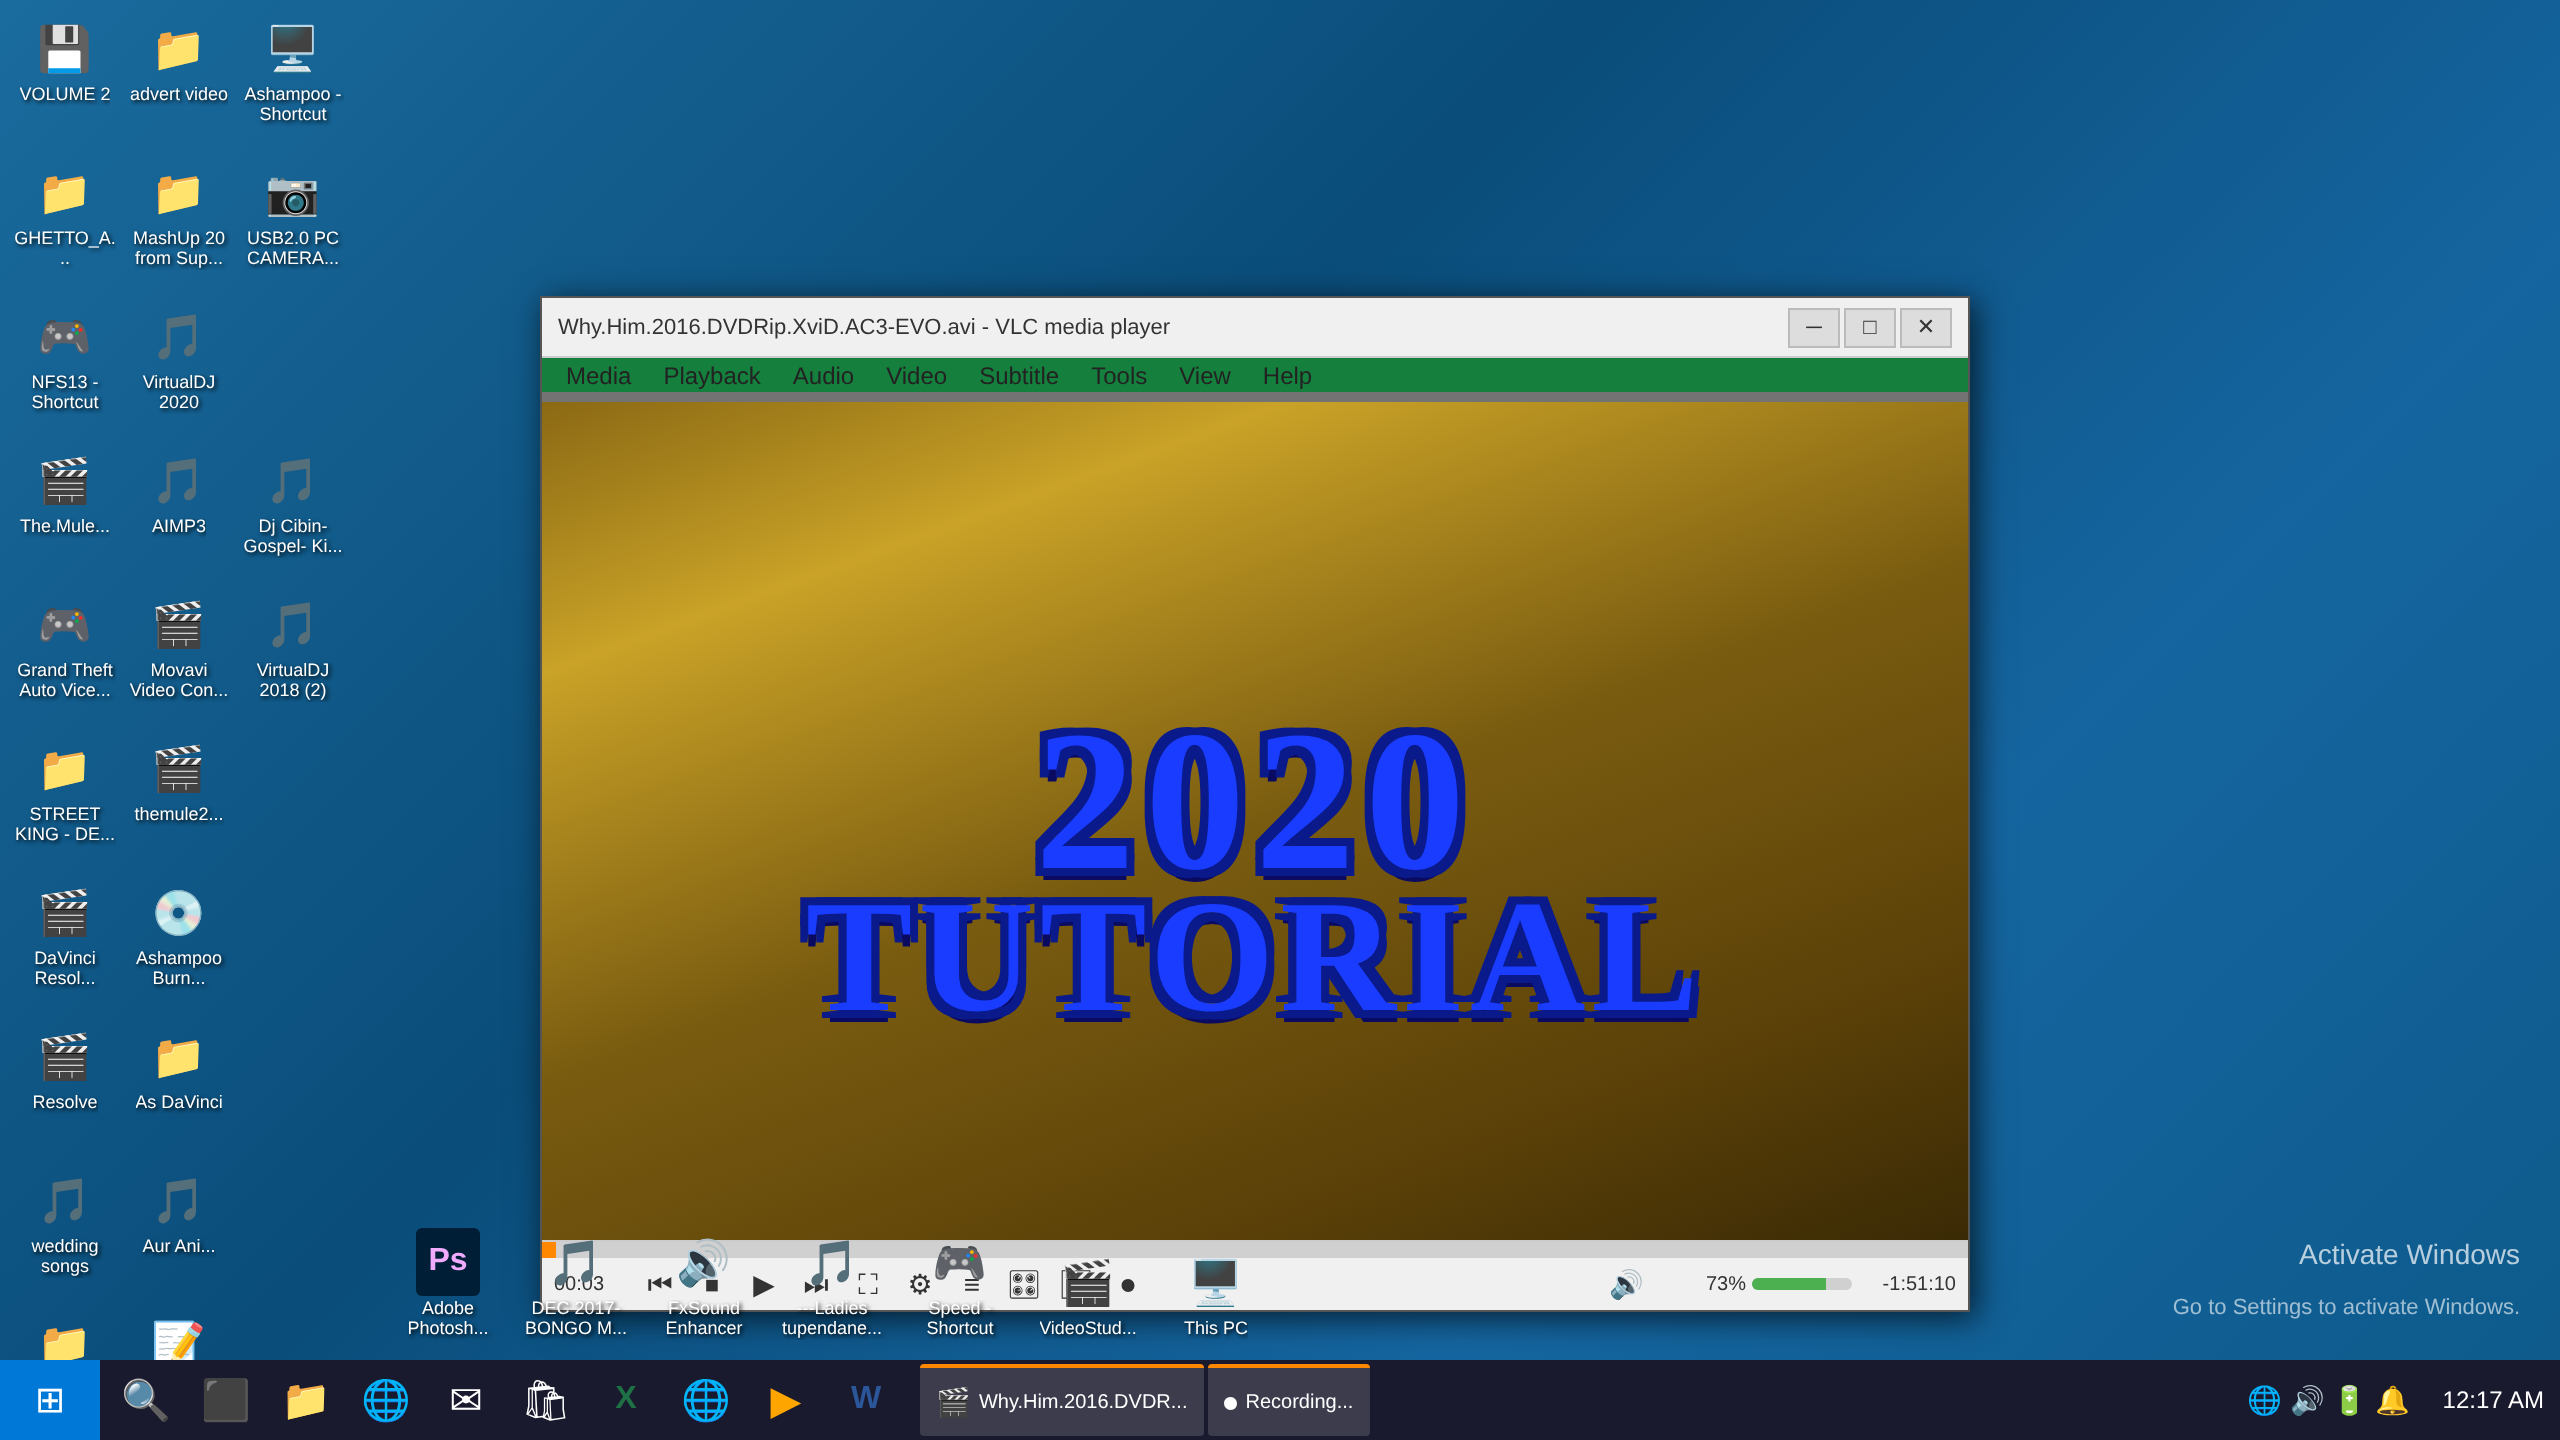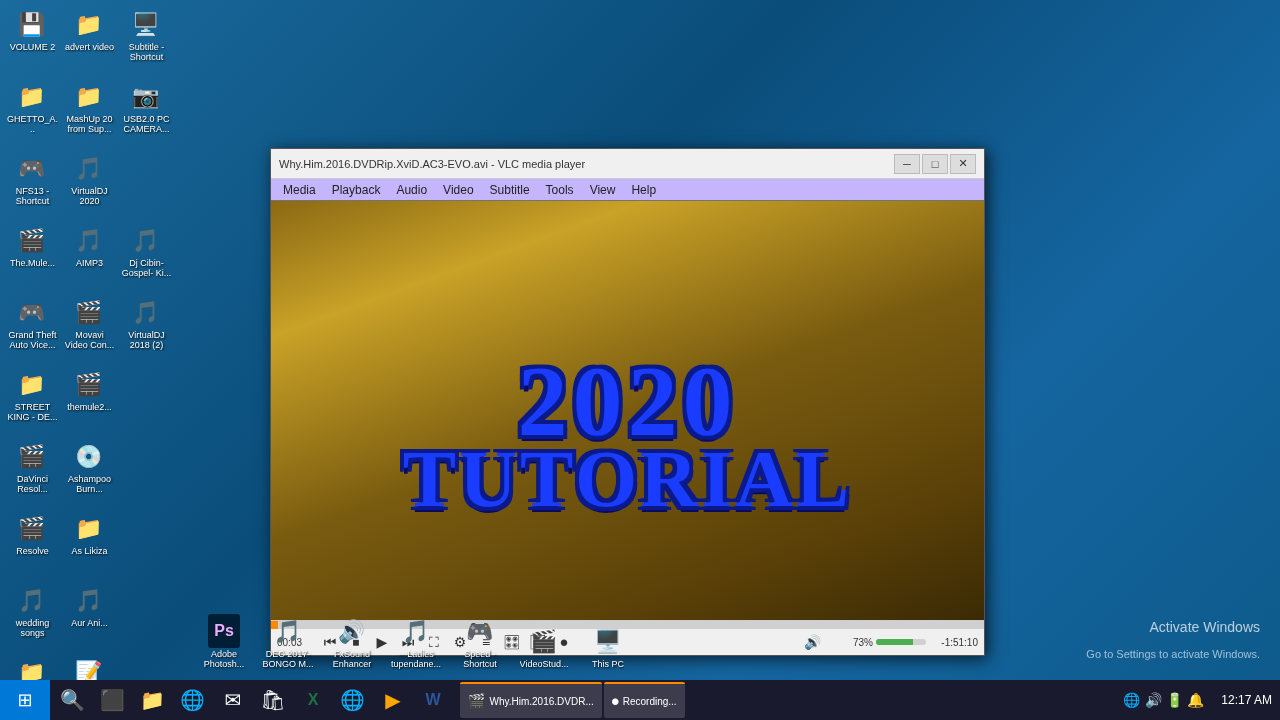--- a/index.html
+++ b/index.html
@@ -106,25 +106,25 @@
       display: flex;
       align-items: center;
       justify-content: center;
       font-size: 11px;
       cursor: pointer;
       color: #333;
     }
 
     .vlc-menubar {
       height: 22px;
-      background: #c4b5fd;
-      display: flex;
-      align-items: center;
+      background: #15803d;
+      display: flex;
+      align-items: flex-start;
       padding: 0 4px;
-      border-bottom: 1px solid #737373;
+      border-bottom: 5px solid #737373;
       flex-shrink: 0;
     }
     .vlc-menu-item {
       padding: 2px 8px;
       font-size: 12px;
       color: #222;
       cursor: pointer;
       border-radius: 2px;
     }
 
@@ -369,21 +369,21 @@
     <div class="desktop-icon">
       <div class="icon-img">💾</div>
       <div class="icon-label">VOLUME 2</div>
     </div>
     <div class="desktop-icon">
       <div class="icon-img">📁</div>
       <div class="icon-label">advert video</div>
     </div>
     <div class="desktop-icon">
       <div class="icon-img">🖥️</div>
-      <div class="icon-label">Subtitle - Shortcut</div>
+      <div class="icon-label">Ashampoo - Shortcut</div>
     </div>
 
     <div class="desktop-icon">
       <div class="icon-img">📁</div>
       <div class="icon-label">GHETTO_A...</div>
     </div>
     <div class="desktop-icon">
       <div class="icon-img">📁</div>
       <div class="icon-label">MashUp 20 from Sup...</div>
     </div>
@@ -447,21 +447,21 @@
       <div class="icon-label">Ashampoo Burn...</div>
     </div>
     <div style="width:55px;height:70px;"></div>
 
     <div class="desktop-icon">
       <div class="icon-img">🎬</div>
       <div class="icon-label">Resolve</div>
     </div>
     <div class="desktop-icon">
       <div class="icon-img">📁</div>
-      <div class="icon-label">As Likiza</div>
+      <div class="icon-label">As DaVinci</div>
     </div>
     <div style="width:55px;height:70px;"></div>
 
     <div class="desktop-icon">
       <div class="icon-img">🎵</div>
       <div class="icon-label">wedding songs</div>
     </div>
     <div class="desktop-icon">
       <div class="icon-img">🎵</div>
       <div class="icon-label">Aur Ani...</div>

